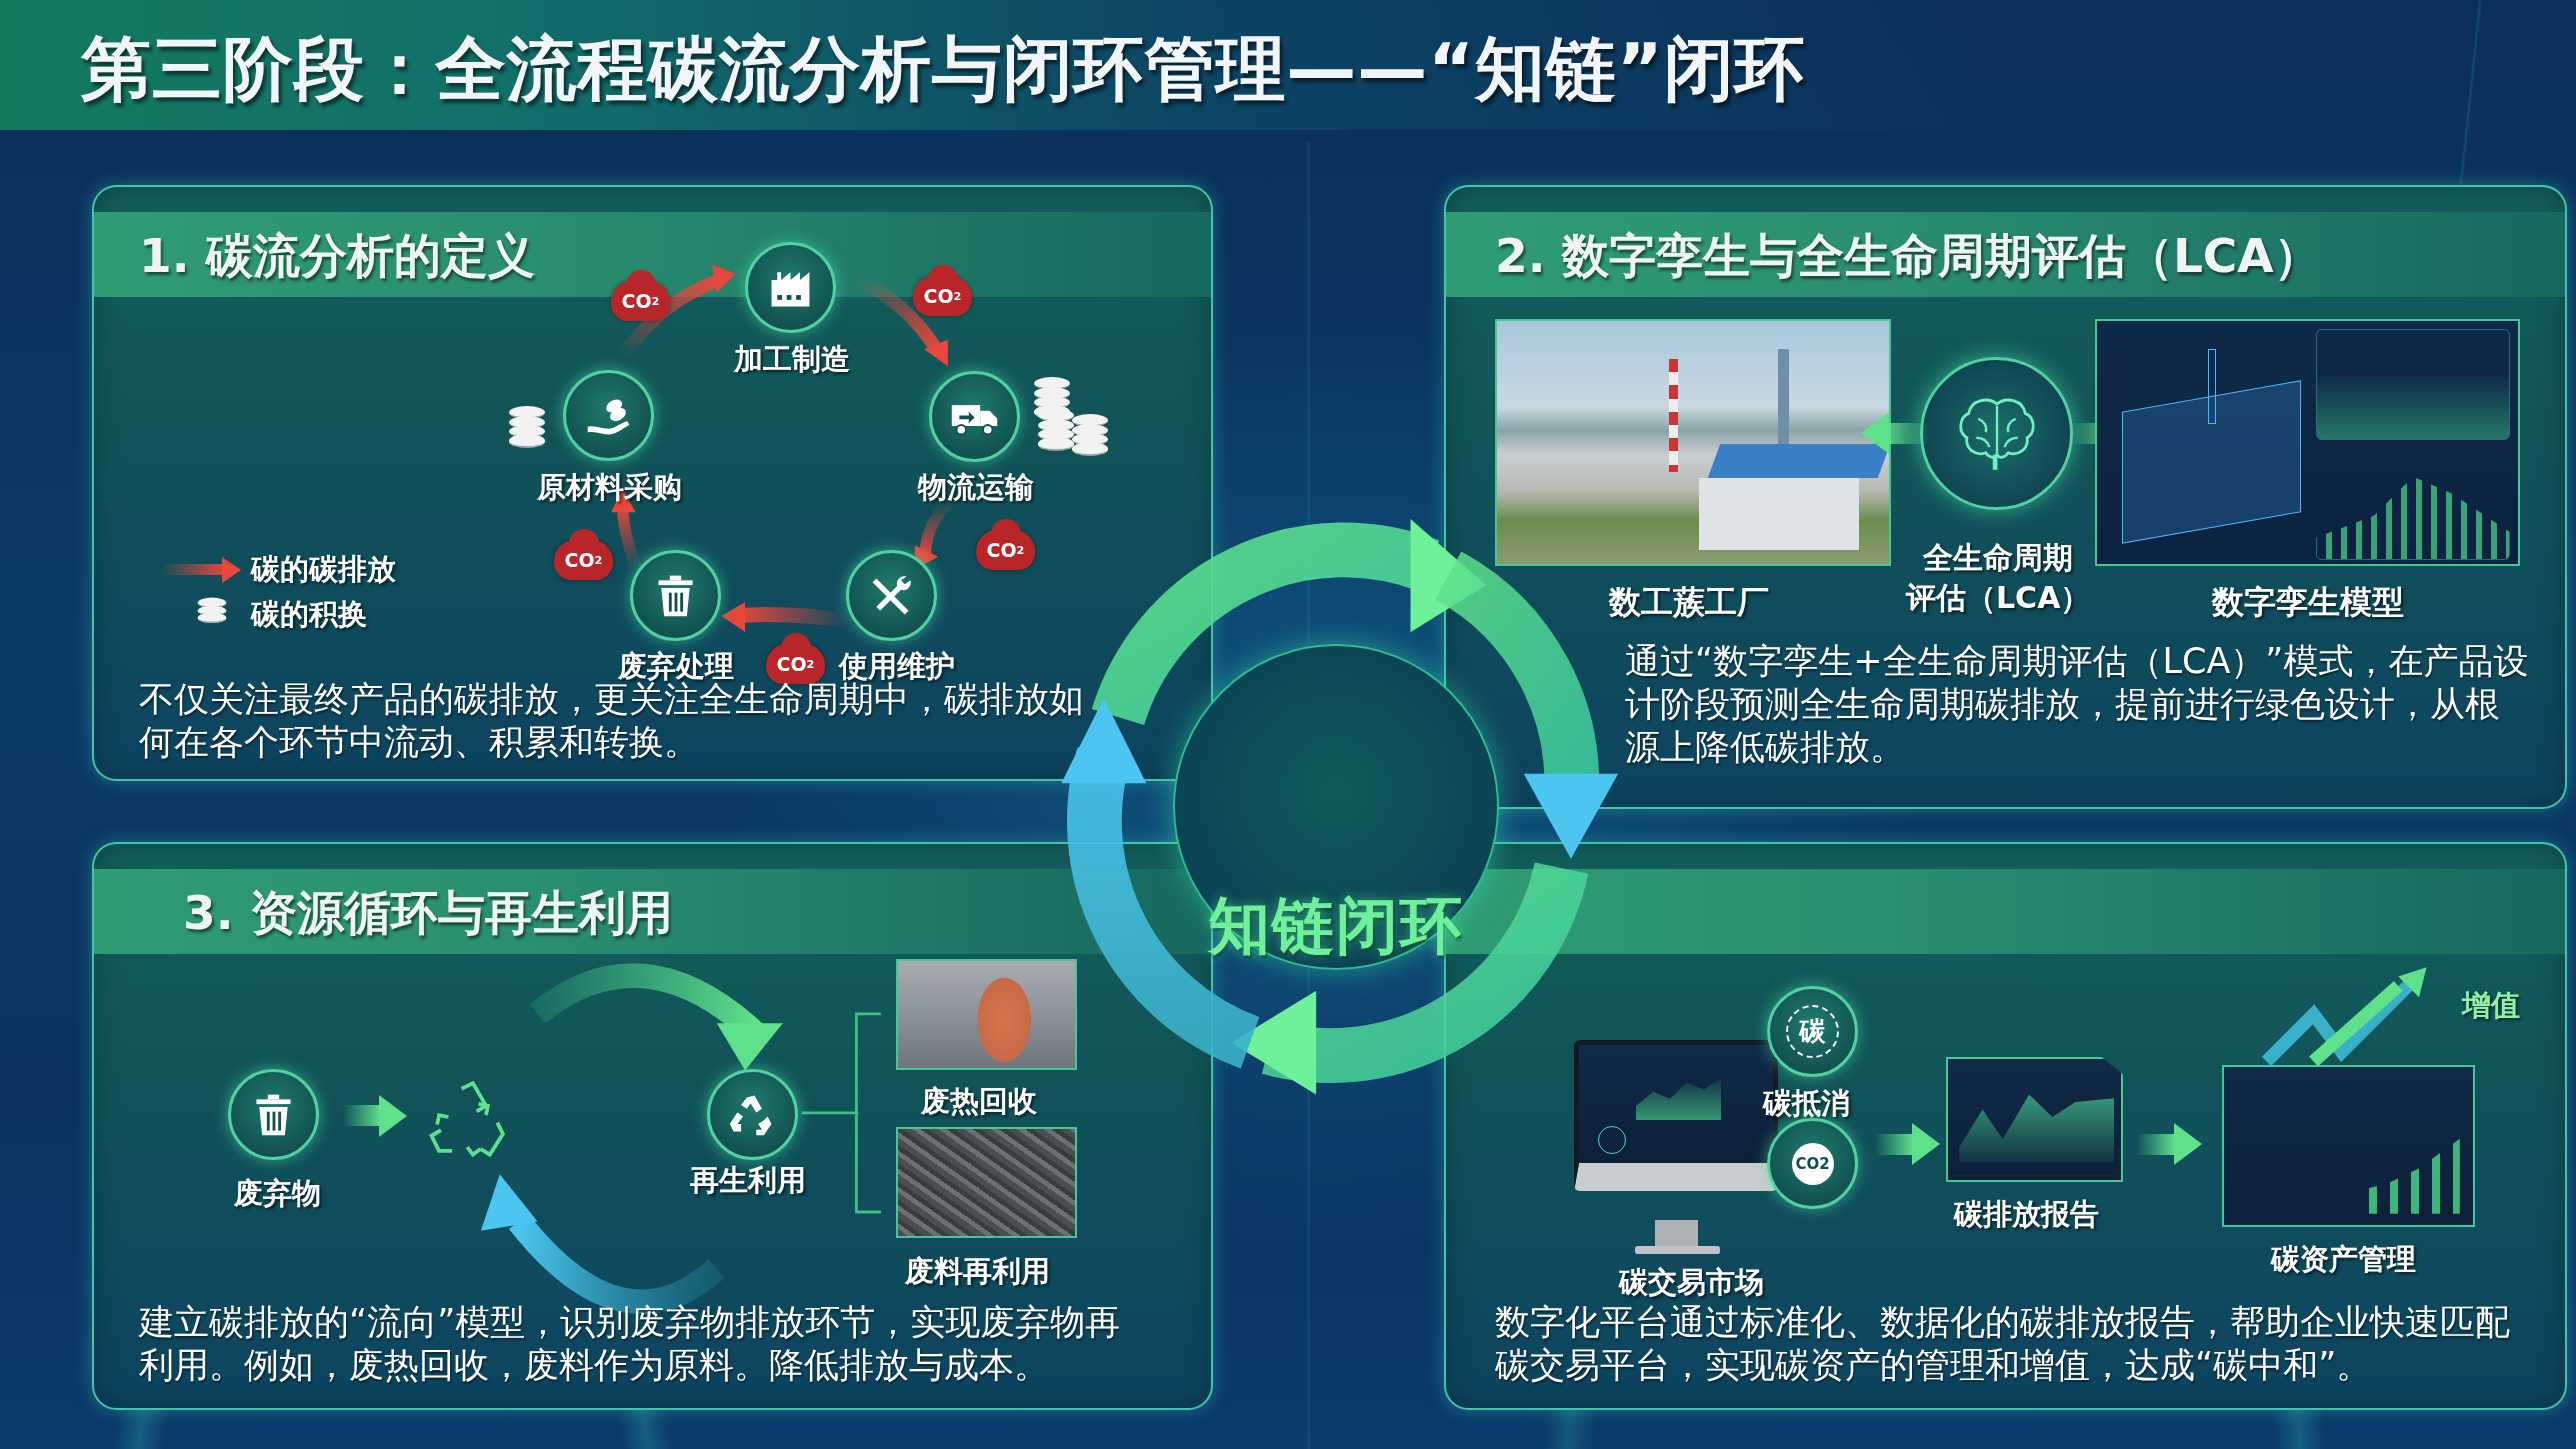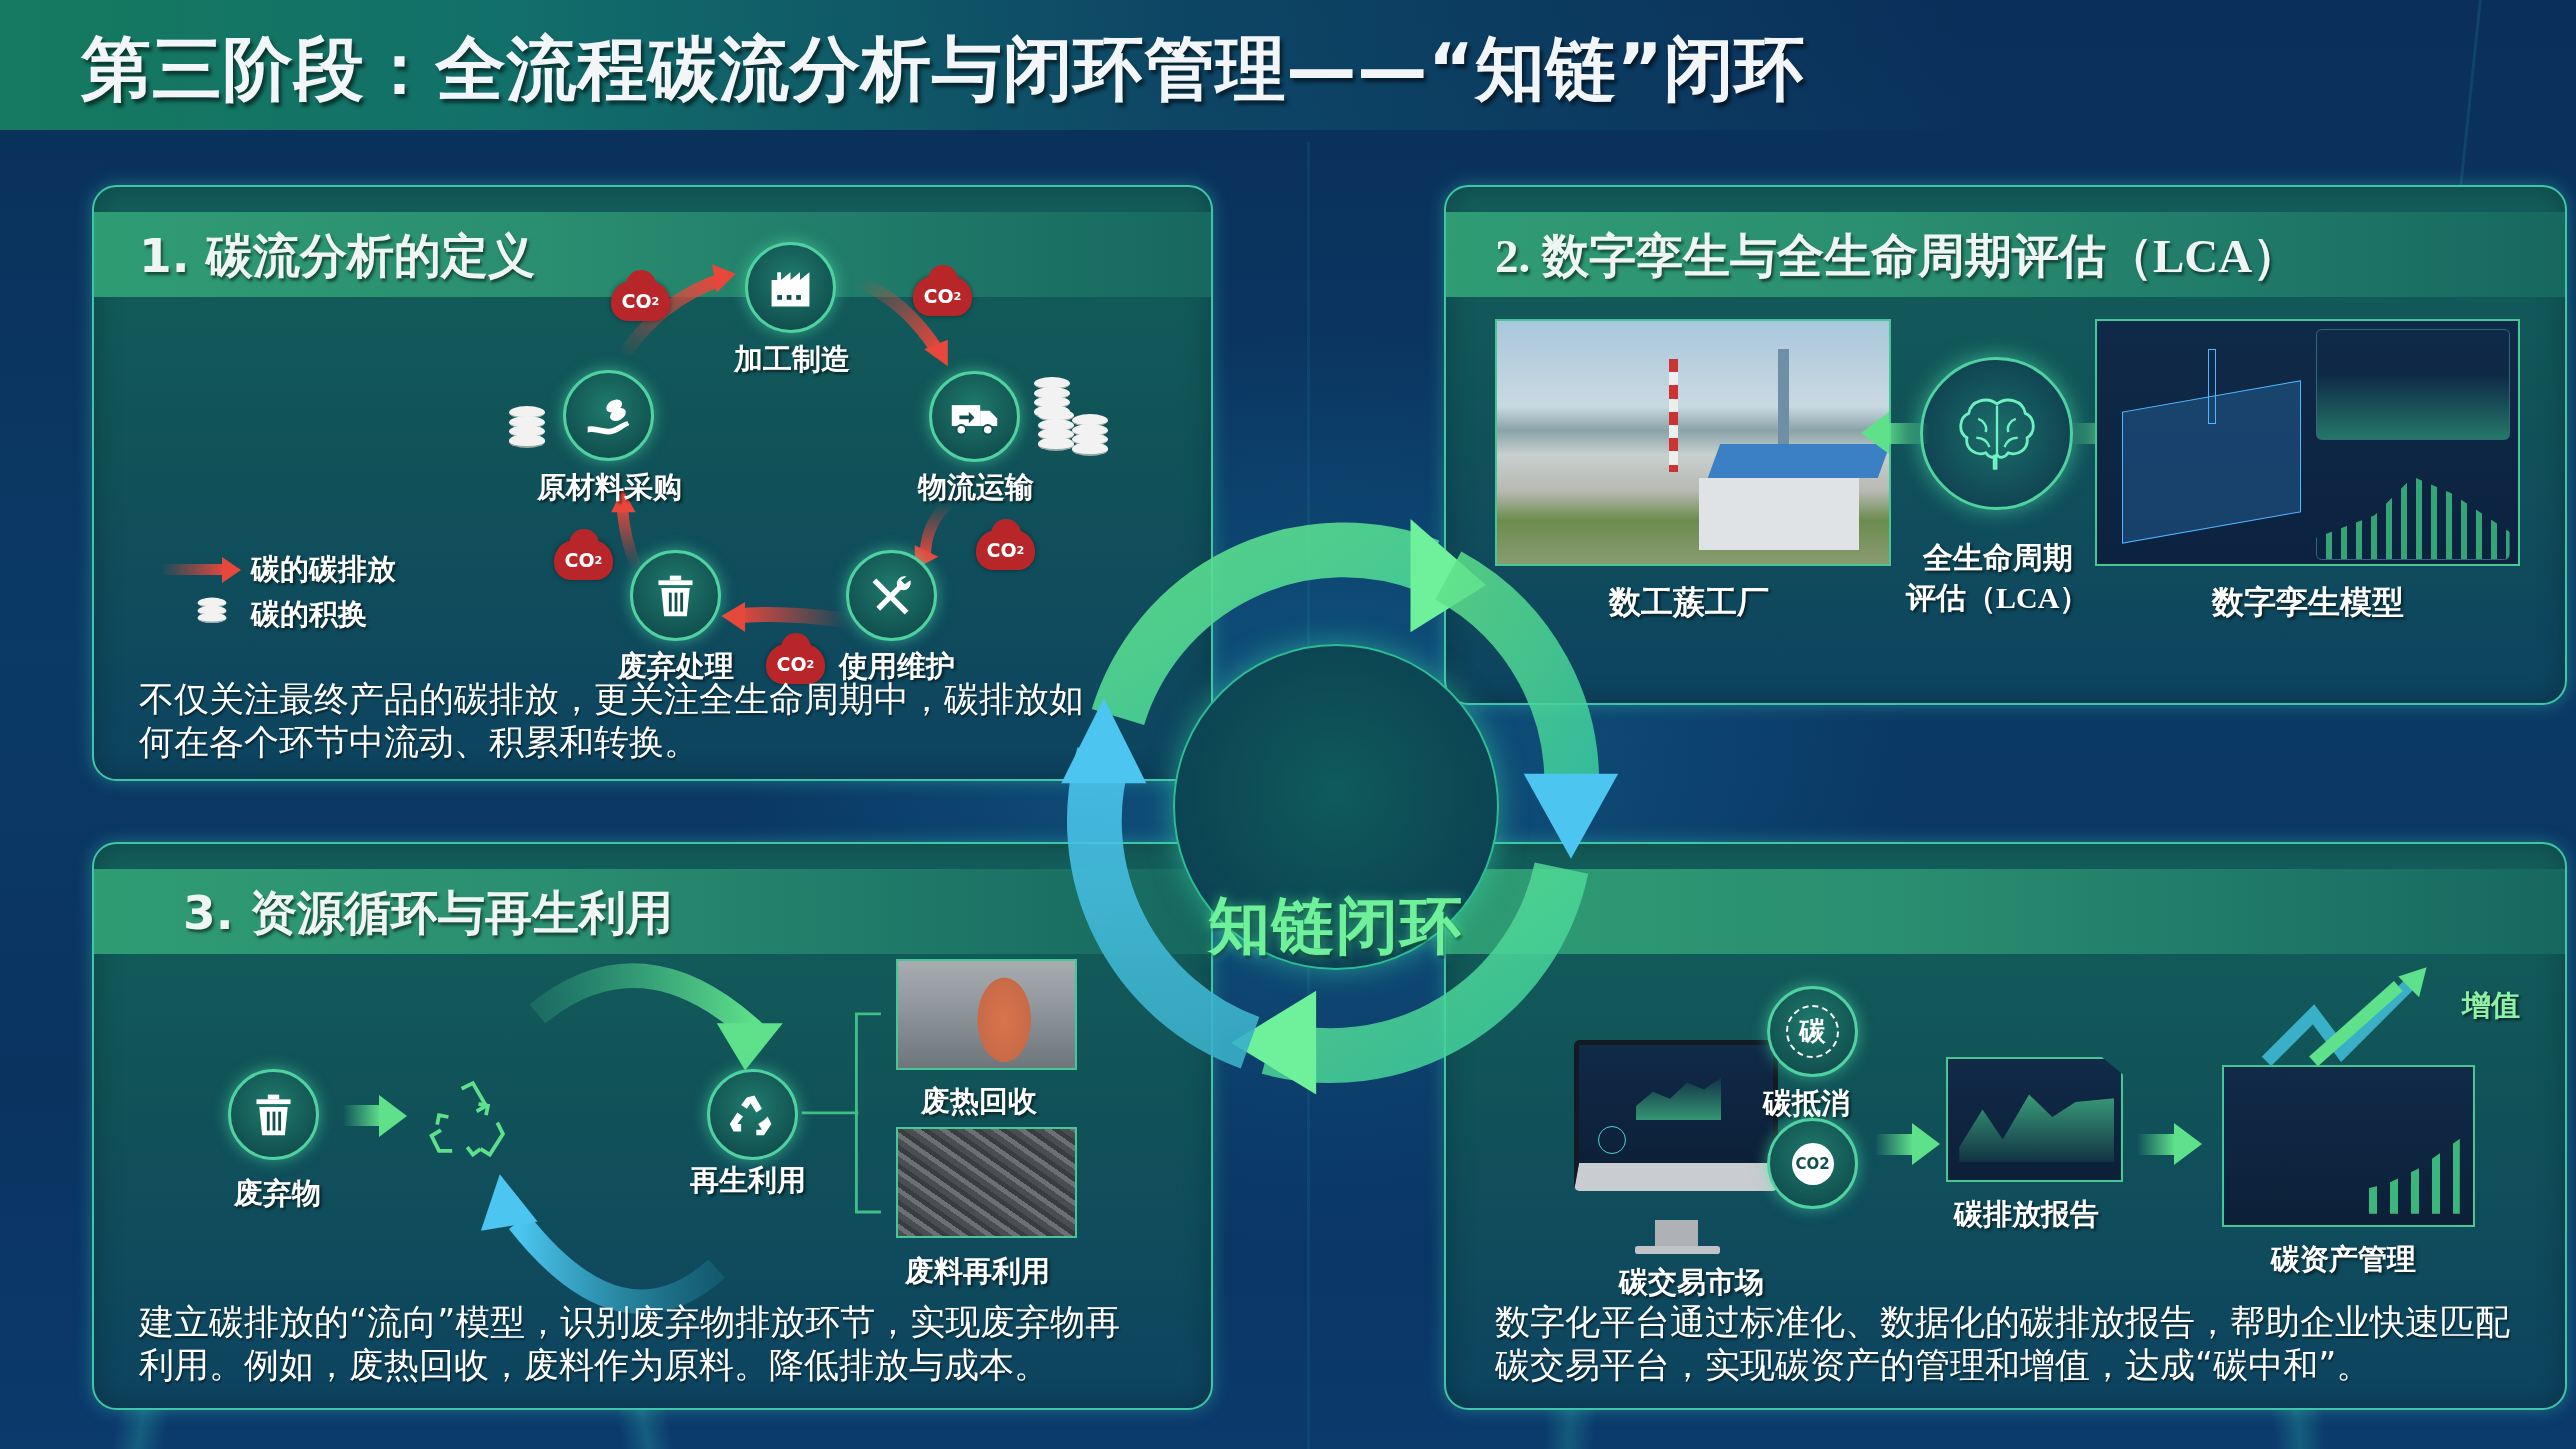--- a/index.html
+++ b/index.html
@@ -291,21 +291,21 @@
         <div class="coin"></div>
         <div class="coin"></div>
         <div class="coin"></div>
       </div>
     <div class="lbl" style="left:157px;top:408px;">碳的积换</div>
   </div>
 
   <p class="panel-desc" style="left:45px;top:491px;width:962px;">不仅关注最终产品的碳排放，更关注全生命周期中，碳排放如何在各个环节中流动、积累和转换。</p>
 </section>
 
-<section class="panel" style="left:1444px;top:185px;width:1123px;height:520px;font-family:Liberation Serif, serif;">
+<section class="panel" style="left:1444px;top:185px;width:1123px;height:624px;">
   <div class="panel-header"></div>
   <div class="panel-title" style="left:49px;">2. 数字孪生与全生命周期评估（LCA）</div>
 
   <div class="img-box photo-factory" style="left:49px;top:132px;width:396px;height:247px;">
     <div style="position:absolute;left:172px;top:38px;width:9.4px;height:113px;background:repeating-linear-gradient(180deg,#c33 0 13.2px,#eee 13.2px 26.4px);"></div>
     <div style="position:absolute;left:281px;top:28px;width:11.3px;height:123px;background:#6f8fa6;"></div>
     <div style="position:absolute;left:217px;top:123px;width:170px;height:34px;background:#3b7fc4;transform:skewX(-20deg);"></div>
     <div style="position:absolute;left:202px;top:157px;width:160px;height:72px;background:#dfe3e6;"></div>
   </div>
   <div class="lbl" style="left:163px;top:394px;font-size:32px;">数工蔟工厂</div>
@@ -326,20 +326,21 @@
   <div class="lbl" style="left:460px;top:391px;font-size:30px;">评估（LCA）</div>
 
   <div class="img-box photo-twin" style="left:649px;top:132px;width:425px;height:247px;">
     <div style="position:absolute;left:24.5px;top:75px;width:179px;height:132px;border:1.9px solid #4db8ff;background:rgba(60,150,230,.25);transform:skewY(-10deg);"></div>
     <div style="position:absolute;left:111px;top:28px;width:7.5px;height:75px;border:1.9px solid #4db8ff;"></div>
     <div style="position:absolute;left:219px;top:7.5px;width:194px;height:111px;border:0.9px solid #2f6a7a;border-radius:5.7px;background:linear-gradient(180deg,transparent 40%,rgba(60,200,140,.5));"></div>
     <div style="position:absolute;left:219px;top:128px;width:194px;height:111px;border:0.9px solid #2f6a7a;border-radius:5.7px;background:repeating-linear-gradient(90deg,transparent 0 9.4px,rgba(70,220,140,.7) 9.4px 15px);clip-path:polygon(0 100%,0 80%,30% 60%,50% 25%,70% 40%,100% 75%,100% 100%);"></div>
   </div>
   <div class="lbl" style="left:766px;top:394px;font-size:32px;">数字孪生模型</div>
 
+  <p class="panel-desc" style="left:179px;top:453px;width:906px;">通过“数字孪生+全生命周期评估（LCA）”模式，在产品设计阶段预测全生命周期碳排放，提前进行绿色设计，从根源上降低碳排放。</p>
 </section>
 
 <section class="panel" style="left:92px;top:842px;width:1121px;height:568px;">
   <div class="panel-header"></div>
   <div class="panel-title" style="left:45px;margin-left:44px;">3. 资源循环与再生利用</div>
 
   <svg style="position:absolute;left:0;top:0;" width="1121" height="568" viewBox="0 0 1188 602">
     <defs>
       <linearGradient id="ga" x1="0" y1="0" x2="1" y2="0">
           <stop offset="0" stop-color="#3ec08a" stop-opacity="0.2"></stop>

